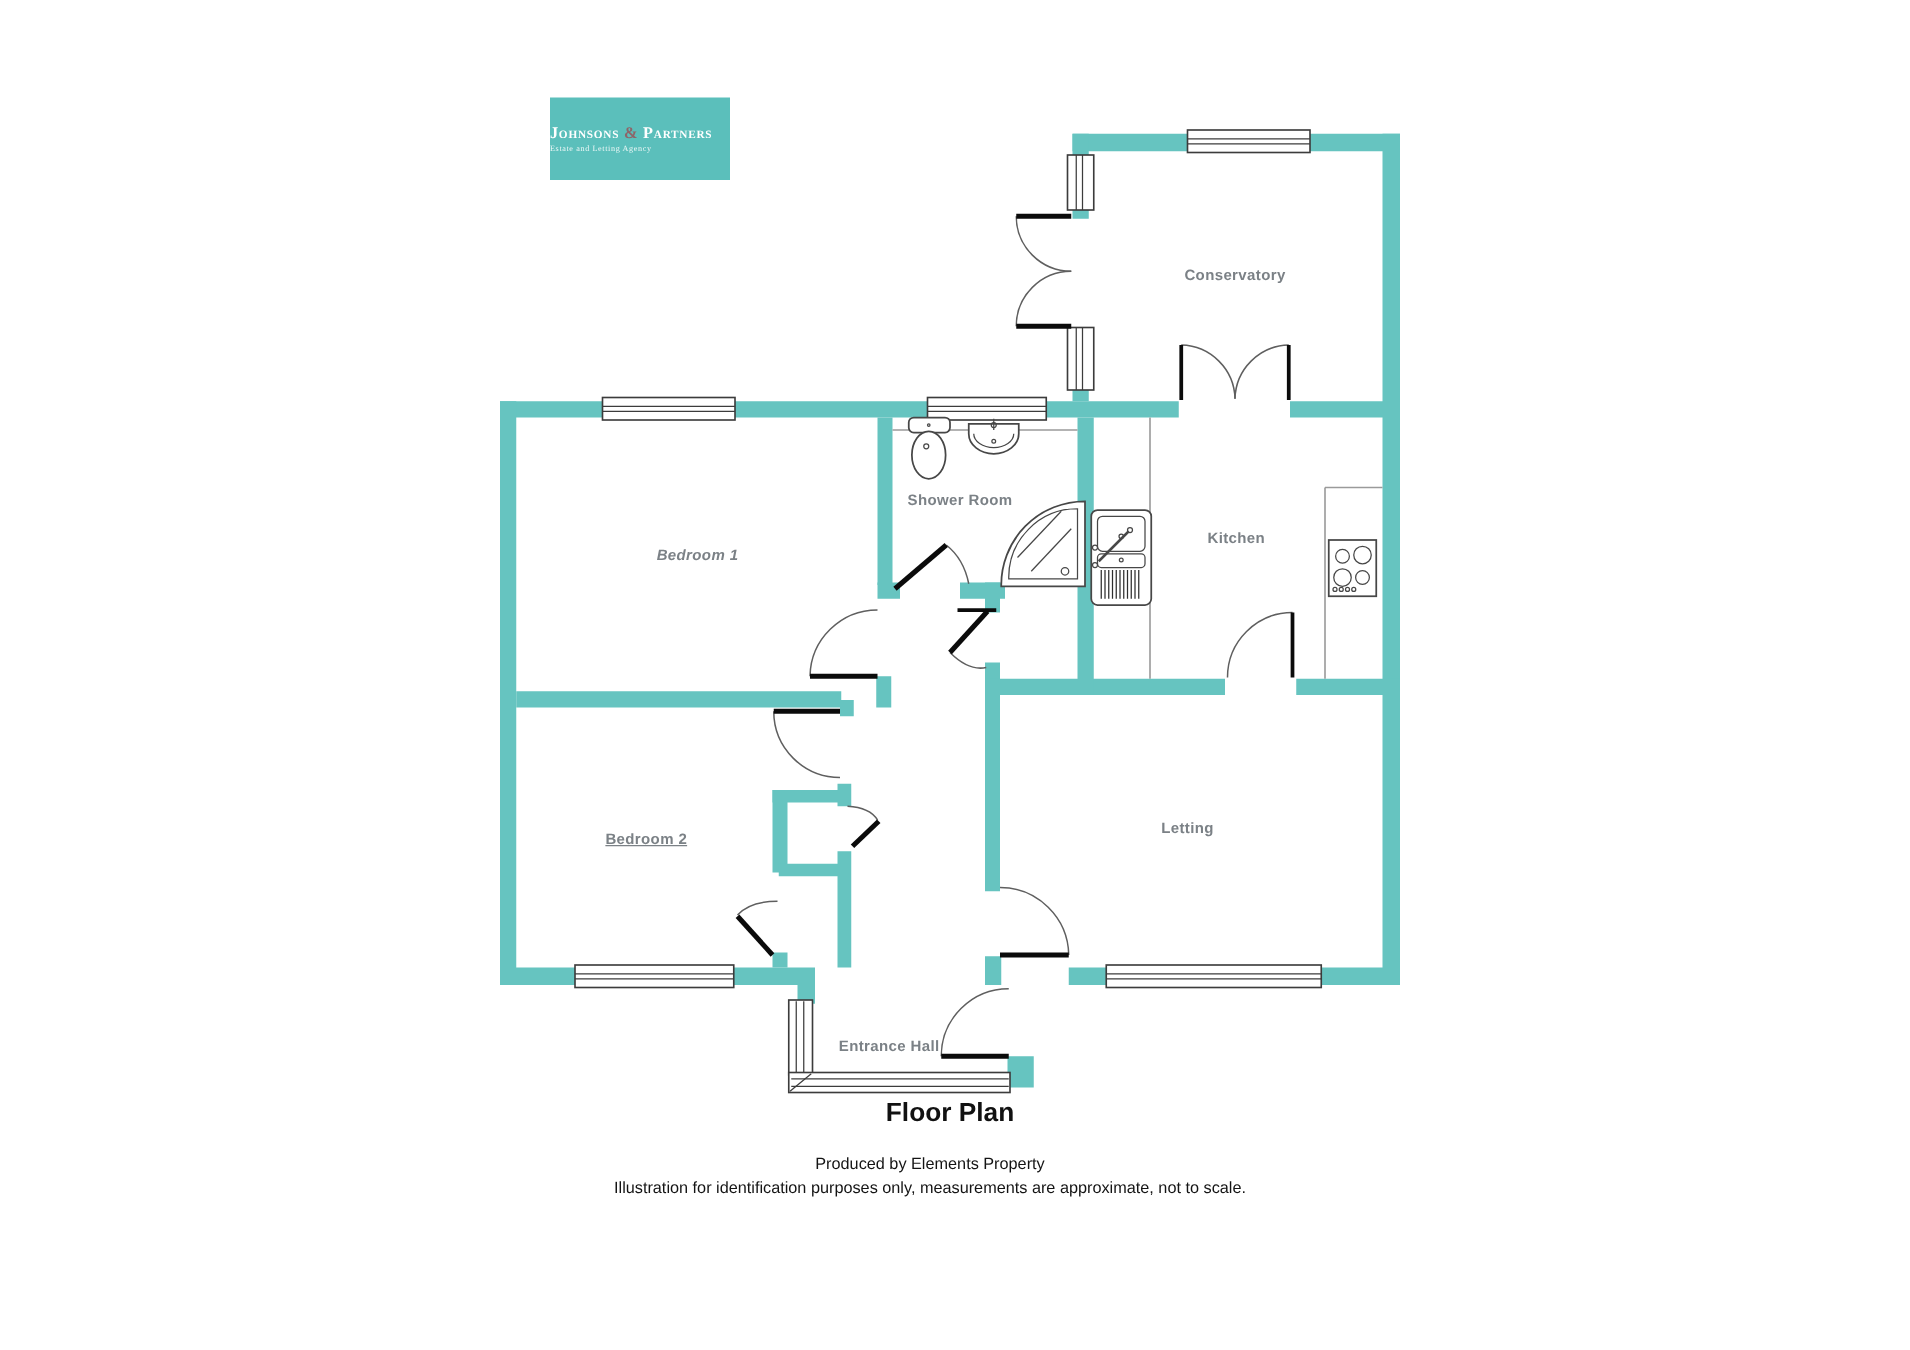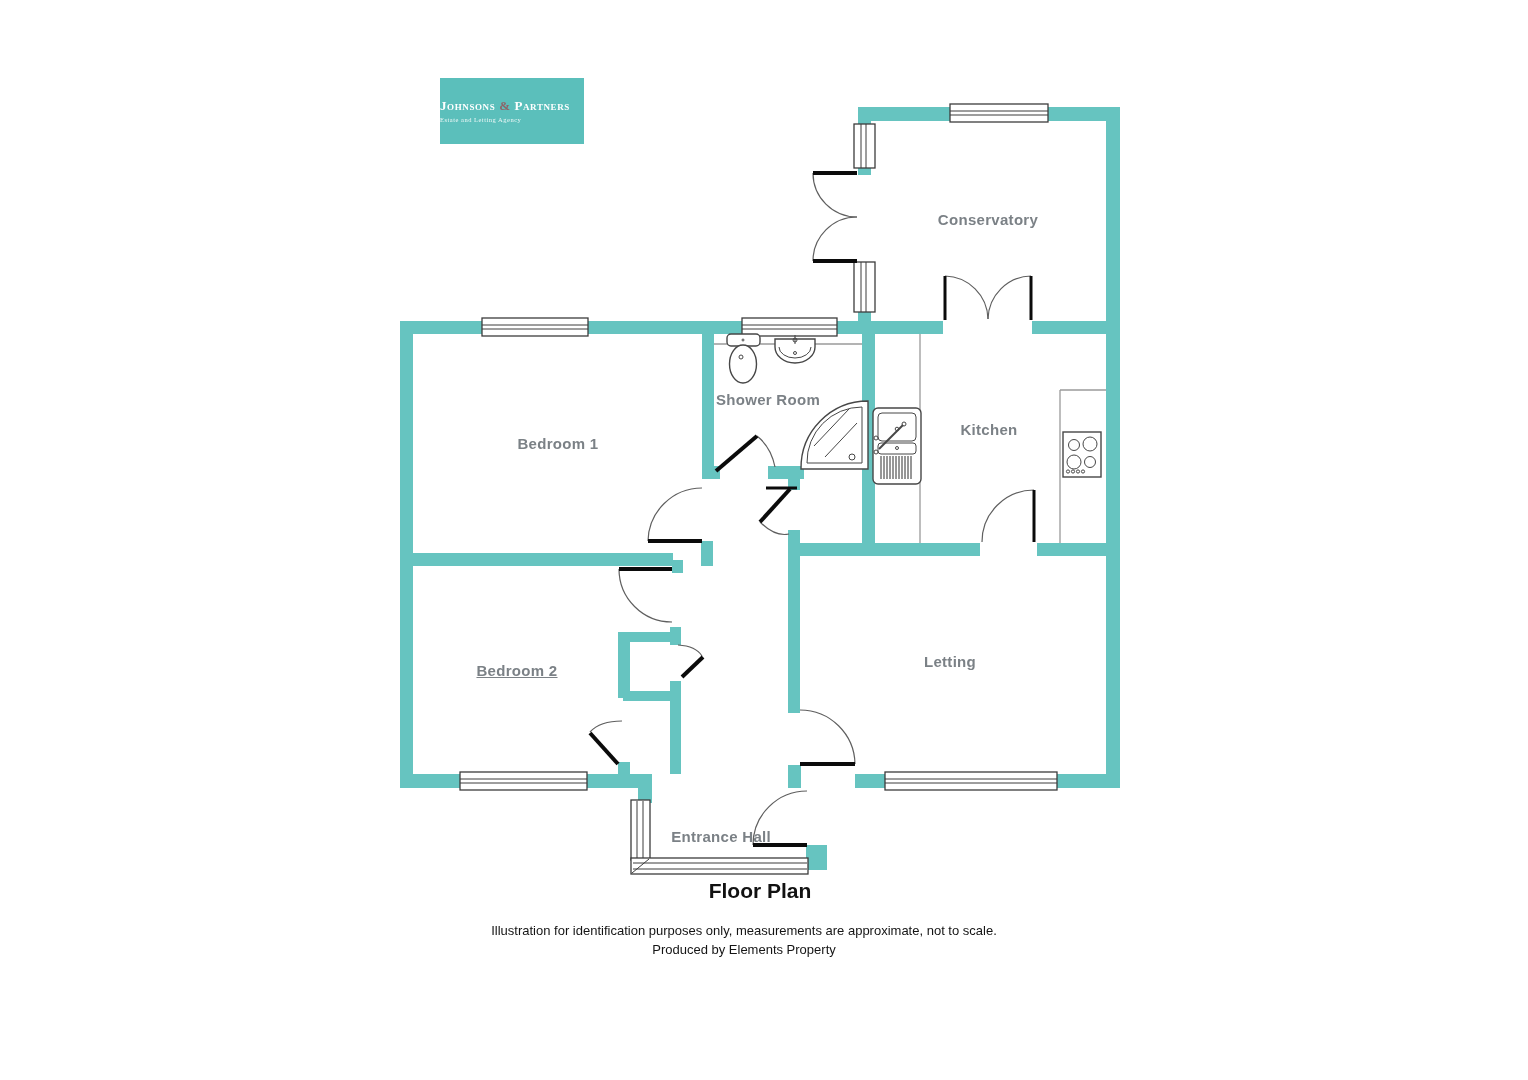--- a/index.html
+++ b/index.html
@@ -19,21 +19,21 @@
   .winline{stroke:#3c3c3c;stroke-width:1;}
   .leaf{stroke:#0b0b0b;stroke-width:4;stroke-linecap:butt;}
   .leafthin{stroke:#0b0b0b;stroke-width:3;stroke-linecap:butt;}
   .arc{fill:none;stroke:#5f5f5f;stroke-width:1.2;}
   .fx{fill:#ffffff;stroke:#474747;stroke-width:1.4;}
   .fxin{fill:none;stroke:#474747;stroke-width:1;}
   .counter{stroke:#9a9a9a;stroke-width:1.3;}
   .hatch{stroke:#2e2e2e;stroke-width:1;}
   
   .lbl{position:absolute;transform:translate(-50%,-50%);color:#7B8186;font-weight:bold;
-       font-size:15px;letter-spacing:0.3px;text-align:right;line-height:18px;white-space:nowrap;}
+       font-size:12px;letter-spacing:0.3px;text-align:left;line-height:18px;white-space:nowrap;}
   .lbl.wrap{white-space:normal;width:100px;}
   .plan-title{position:absolute;left:0;top:879px;width:1520px;text-align:center;
        color:#111111;font-weight:bold;font-size:21px;}
   .footer{position:absolute;left:0;top:921px;width:1488px;text-align:center;color:#141414;
        font-size:13px;line-height:19px;}
 </style>
 </head>
 <body>
 
 <div class="page">
@@ -235,26 +235,26 @@
         <circle class="fxin" cx="1090" cy="462" r="5.5"></circle>
         <circle class="fxin" cx="1068" cy="471.5" r="1.6"></circle>
         <circle class="fxin" cx="1073" cy="471.5" r="1.6"></circle>
         <circle class="fxin" cx="1078" cy="471.5" r="1.6"></circle>
         <circle class="fxin" cx="1083" cy="471.5" r="1.6"></circle>
       </g>
     </g>
   </svg>
 
   <div class="lbl" style="left:988px;top:220px;">Conservatory</div>
-  <div class="lbl" style="left:558px;top:444px;">Bedroom 1</div>
+  <div class="lbl" style="left:558px;top:444px;font-style:italic;">Bedroom 1</div>
   <div class="lbl" style="left:768px;top:400px;">Shower Room</div>
   <div class="lbl" style="left:989px;top:430px;">Kitchen</div>
   <div class="lbl" style="left:517px;top:671px;text-decoration:underline;">Bedroom 2</div>
   <div class="lbl" style="left:950px;top:662px;">Letting</div>
   <div class="lbl wrap" style="left:721px;top:820px;margin-top:17px;">Entrance Hall</div>
 
   <div class="plan-title">Floor Plan</div>
   <div class="footer">
+    <div>Produced by Elements Property</div>
     <div>Illustration for identification purposes only, measurements are approximate, not to scale.</div>
-    <div>Produced by Elements Property</div>
   </div>
 
 </div>
 
 </body></html>

